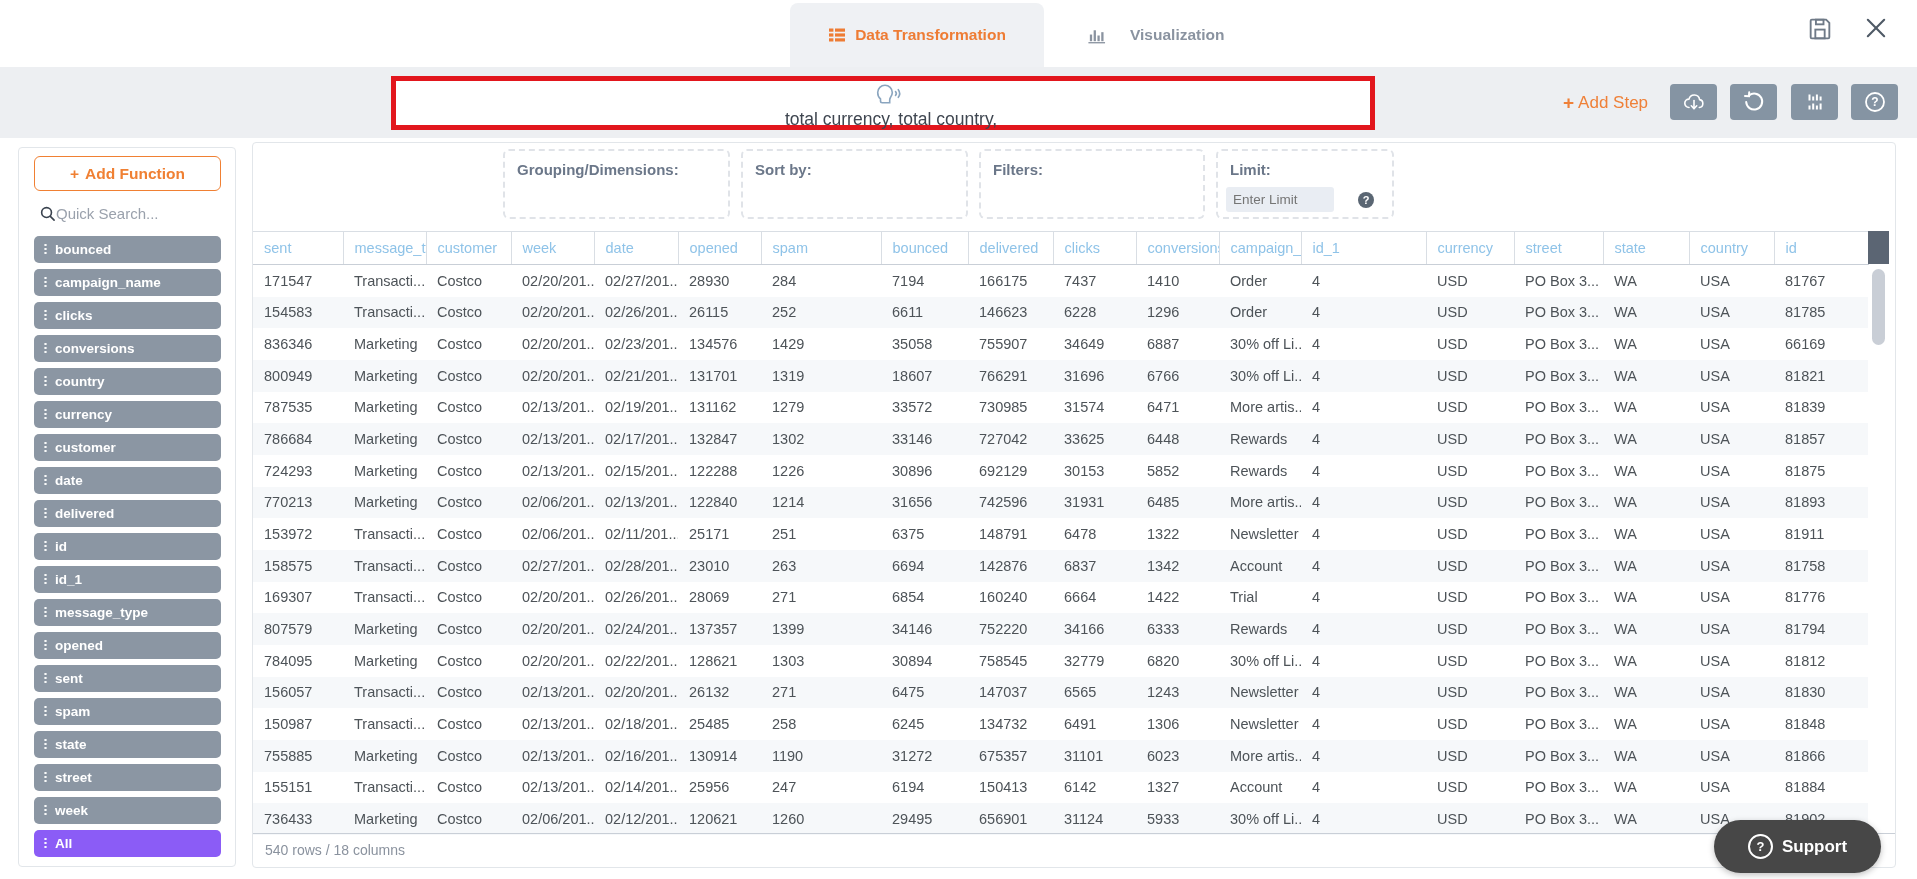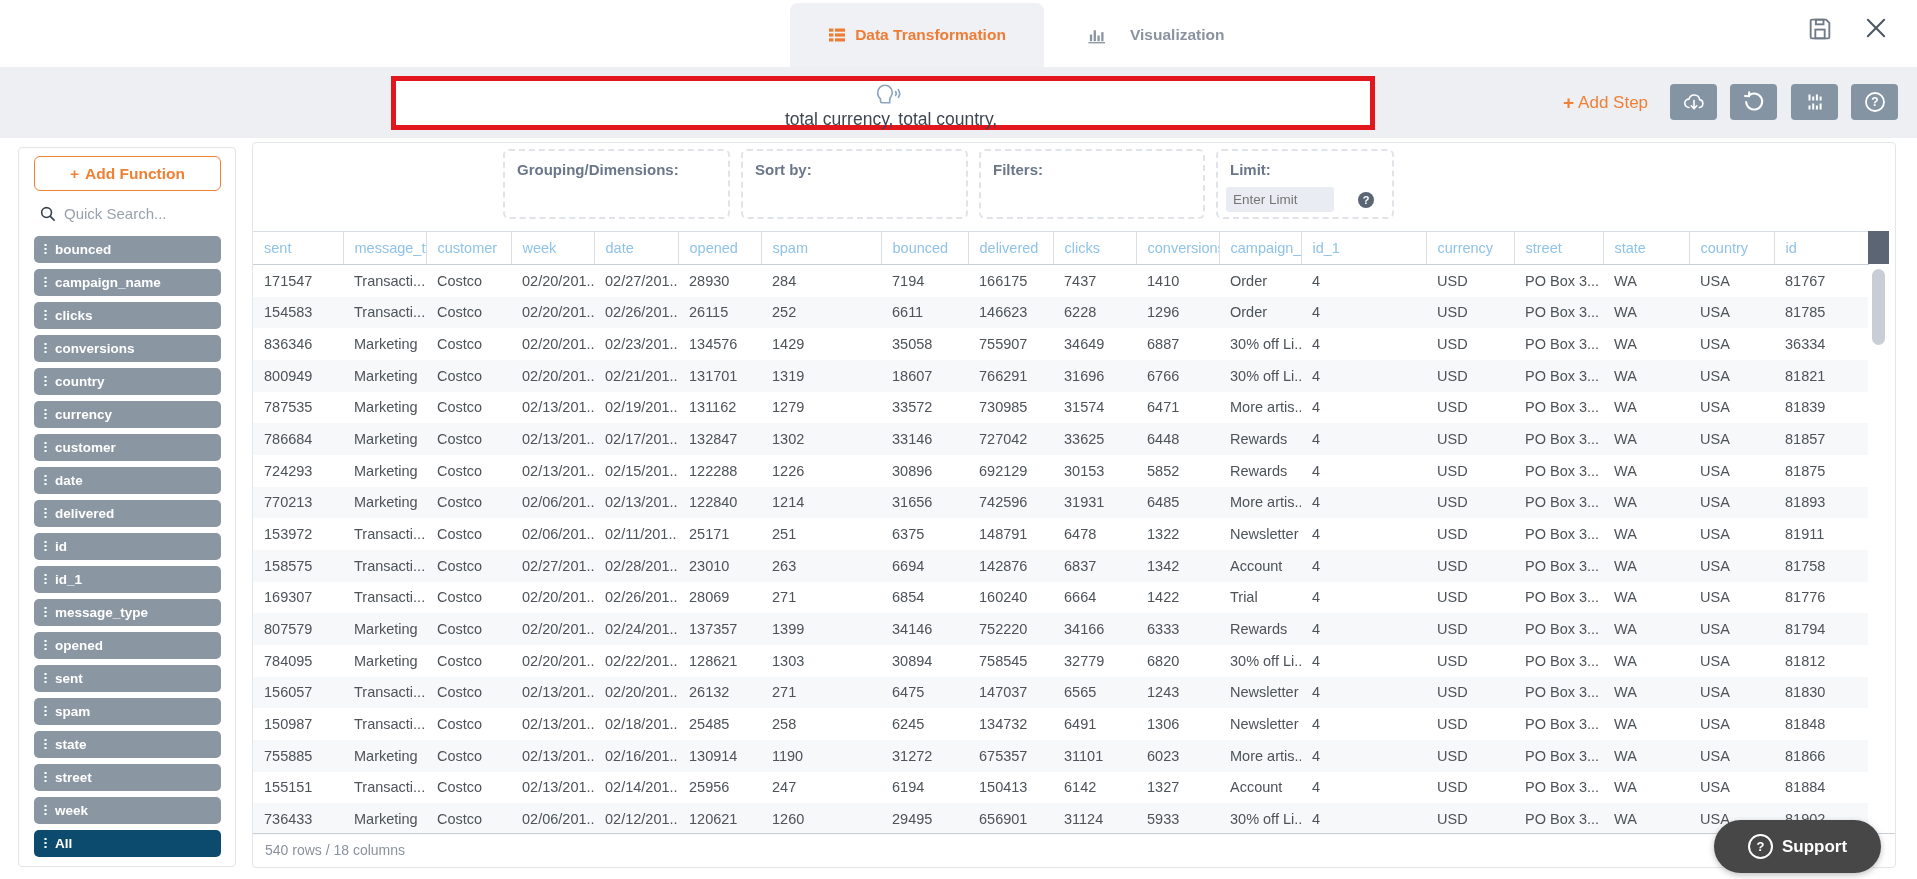--- a/index.html
+++ b/index.html
@@ -17,23 +17,23 @@
   .querybox{background:#fff;border:5px solid #e2161d;display:flex;align-items:center;padding-left:12px;flex-direction:column;}
   .querytext{font-size:17.5px;color:#3f4650;margin-left:9px;white-space:pre;}
   .caret{display:inline-block;width:1.5px;height:22px;background:#2f353c;margin-left:2px;vertical-align:middle;}
   .addstep{display:flex;align-items:center;color:#ef8038;font-size:17px;cursor:pointer;}
   .addstep .plus{font-weight:bold;font-size:19px;margin-right:4px;}
   .graybtn{width:47px;height:36px;border-radius:4px;background:#8594a3;border:none;display:flex;align-items:center;justify-content:center;cursor:pointer;}
 
   
   .card{background:#fff;border:1px solid #e2e6ea;border-radius:4px;}
   .addfn{border:1px solid #f08033;background:#fff;color:#f08033;font-weight:bold;font-size:15.5px;border-radius:6px;display:flex;align-items:center;justify-content:center;gap:6px;cursor:pointer;}
-  .qsearch{display:flex;align-items:center;gap:8px;color:#9aa1ac;font-size:15px;cursor:text;}
+  .qsearch{display:flex;align-items:center;gap:0;color:#9aa1ac;font-size:15px;cursor:text;}
   .pill{height:27px;border-radius:5px;background:#8b96a3;color:#fff;font-weight:bold;font-size:13.5px;display:flex;align-items:center;margin-bottom:6px;cursor:grab;}
-  .pill-dark{background:#0c4a6e;}
+  .pill-dark{background:#8b5cf6;}
   .grip{width:3px;height:13px;margin:0 8px 0 10px;background-image:radial-gradient(circle,rgba(255,255,255,.95) 1px,transparent 1.3px);background-size:3px 4px;background-repeat:repeat-y;}
   .pill-label{white-space:nowrap;overflow:hidden;}
 
   
   .panel{border:2px dashed #e0e3e8;border-radius:6px;color:#6b7789;font-weight:bold;font-size:15px;padding:10px 0 0 12px;}
   .limit-input{background:#e9edf3;border:none;border-radius:3px;color:#97a1ae;font-size:13.5px;padding:0 7px;font-family:"Liberation Sans",sans-serif;}
   .qmark-filled{width:16px;height:16px;border-radius:50%;background:#5a6673;color:#fff;font-size:11px;font-weight:bold;display:flex;align-items:center;justify-content:center;}
 
   
   table{border-collapse:collapse;table-layout:fixed;font-size:14.5px;}
@@ -367,21 +367,21 @@
             <td>35058</td>
             <td>755907</td>
             <td>34649</td>
             <td>6887</td>
             <td>30% off Li...</td>
             <td>4</td>
             <td>USD</td>
             <td>PO Box 3...</td>
             <td>WA</td>
             <td>USA</td>
-            <td>36334</td>
+            <td>66169</td>
           </tr>
           <tr>
             <td>800949</td>
             <td>Marketing</td>
             <td>Costco</td>
             <td>02/20/201...</td>
             <td>02/21/201...</td>
             <td>131701</td>
             <td>1319</td>
             <td>18607</td>

